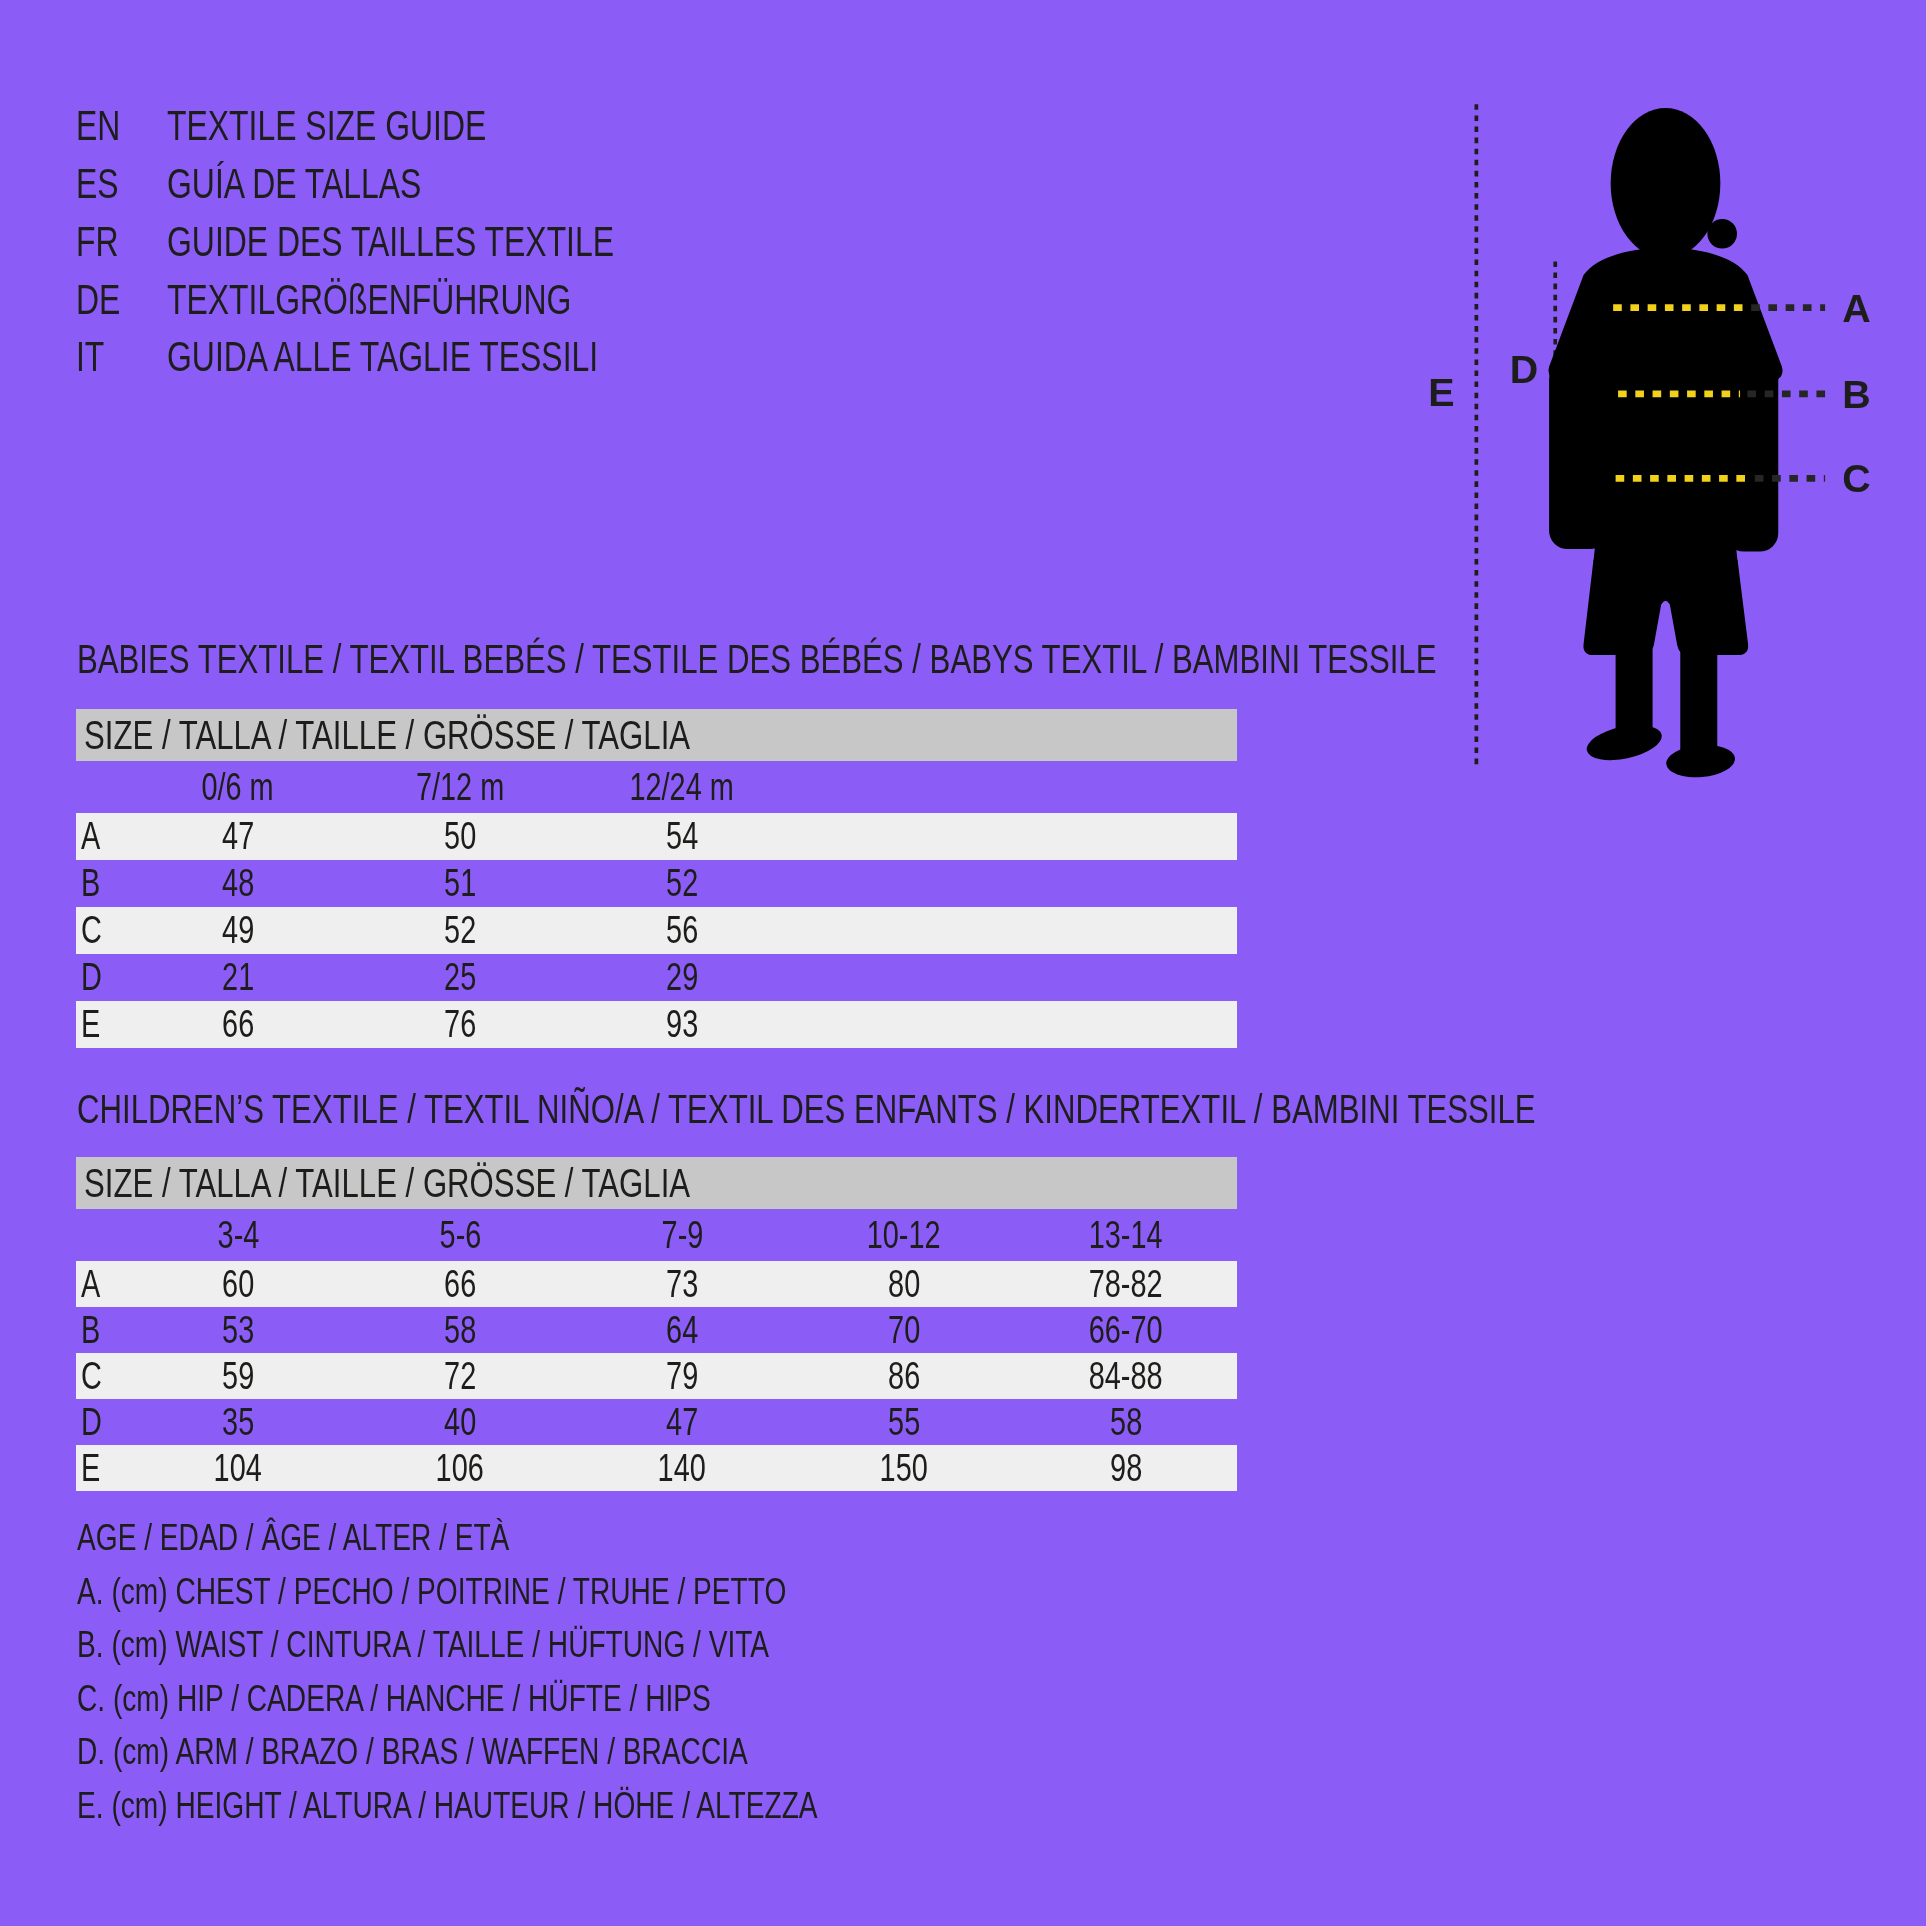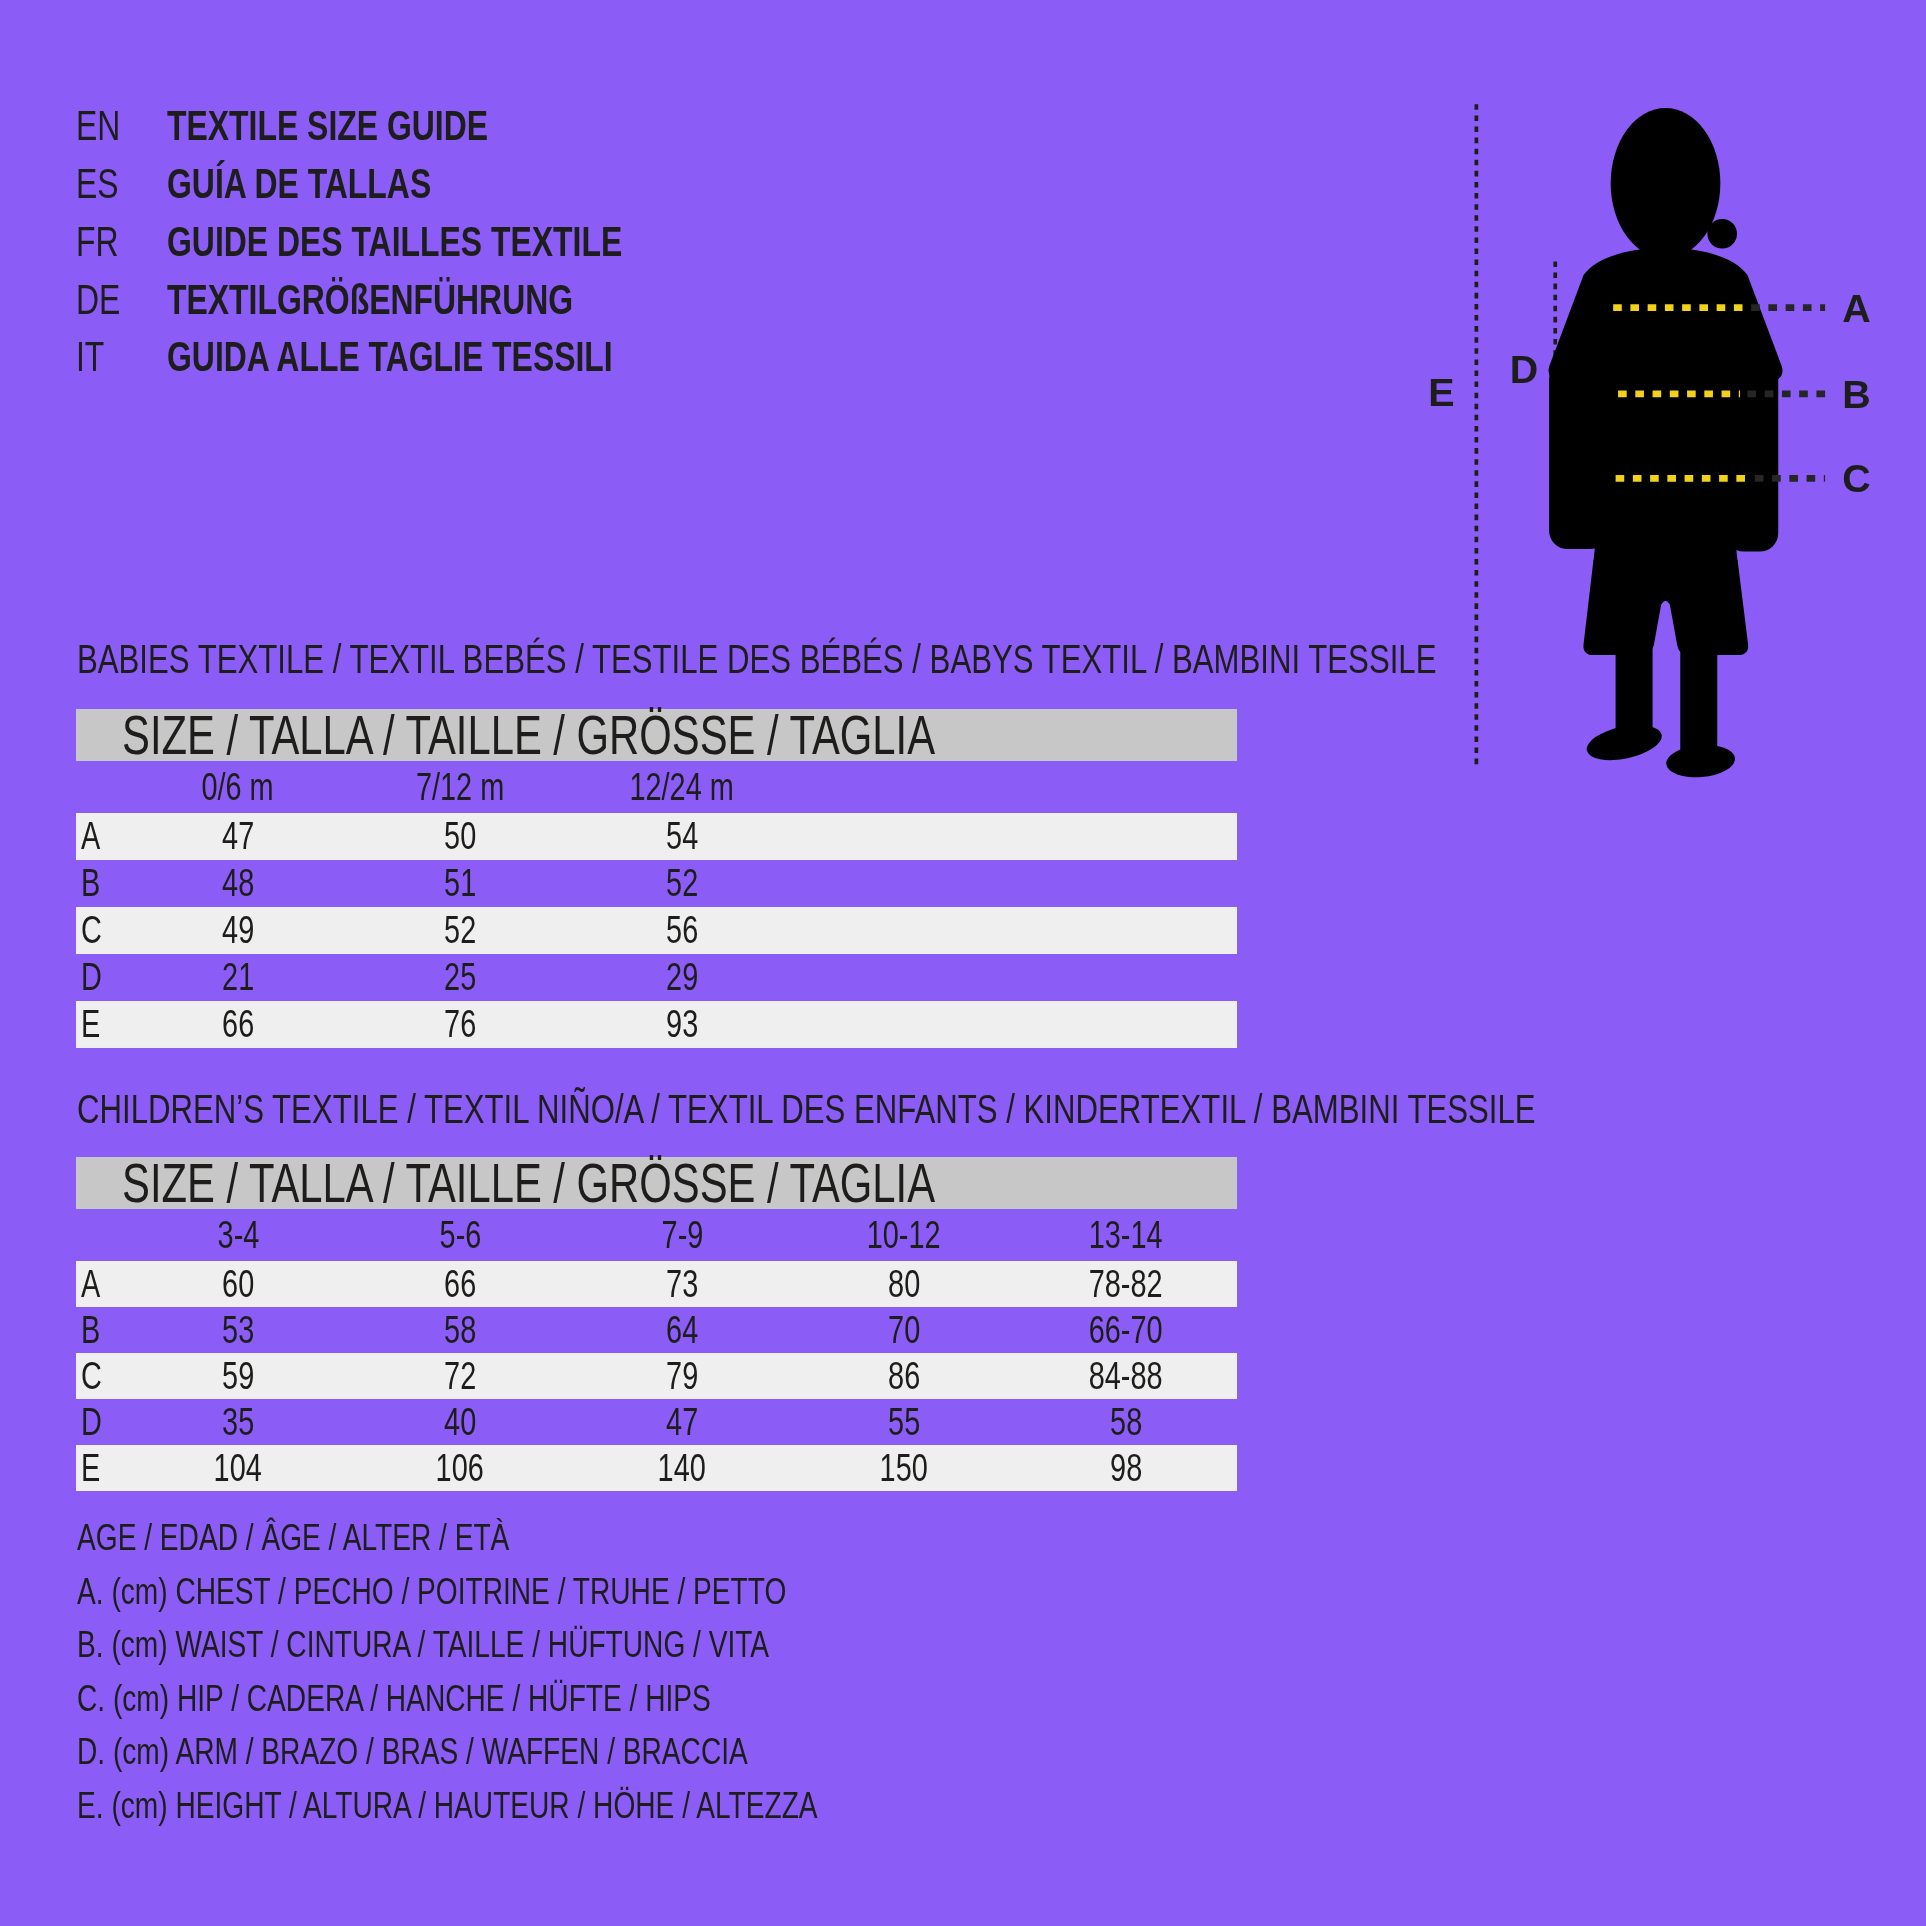--- a/index.html
+++ b/index.html
@@ -12,28 +12,28 @@
     overflow:hidden;
   }
   
   .c  { display:inline-block; white-space:nowrap; transform:scaleX(0.76); }
   .cl { transform-origin:0 50%; }
   .cc { transform-origin:50% 50%; }
 
   
   .lang-row { position:absolute; left:76px; height:41px; display:flex; align-items:center; font-size:42px; }
   .lang-code  { position:absolute; left:0; }
-  .lang-title { position:absolute; left:91px;font-weight:bold; }
+  .lang-title { position:absolute; left:91px; }
 
   
   .section-title { position:absolute; left:77px; font-size:41px; height:41px; display:flex; align-items:center; }
 
   
   .sizetable { position:absolute; left:76px; width:1161px; }
-  .bar { height:52px; background:#c7c7c7; display:flex; align-items:center; box-sizing:border-box; font-size:55px;justify-content:center; }
+  .bar { height:52px; background:#c7c7c7; display:flex; align-items:center; padding-left:8px; box-sizing:border-box; font-size:41px; }
   .colrow { height:52px; display:flex; align-items:center; font-size:38px; }
   .drow { height:47px; display:flex; align-items:center; font-size:38px; }
   .children .drow { height:46px; }
   .striped { background:#f0efef; }
   .rlab { width:51px; padding-left:5px; box-sizing:border-box; }
   .tcol { width:222px; text-align:center; }
 
   
   .legend-line { position:absolute; left:77px; height:39px; display:flex; align-items:flex-end; font-size:37px; }
 

